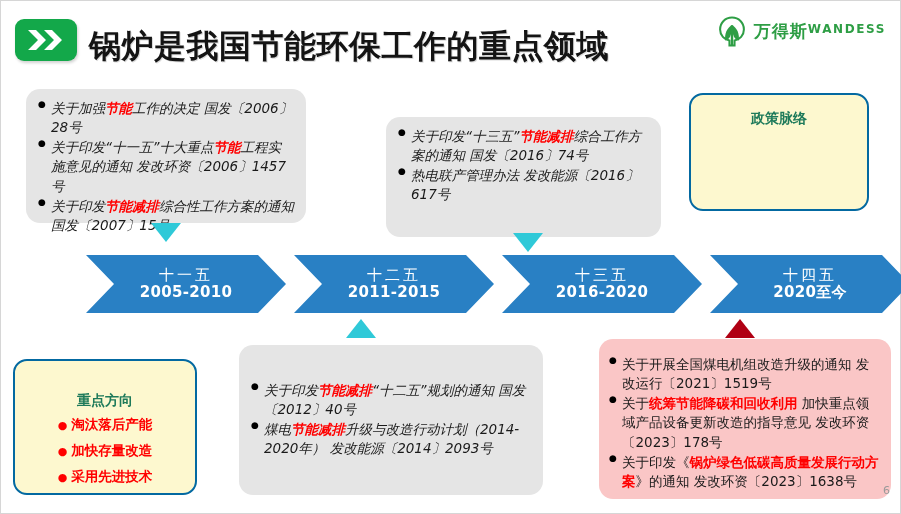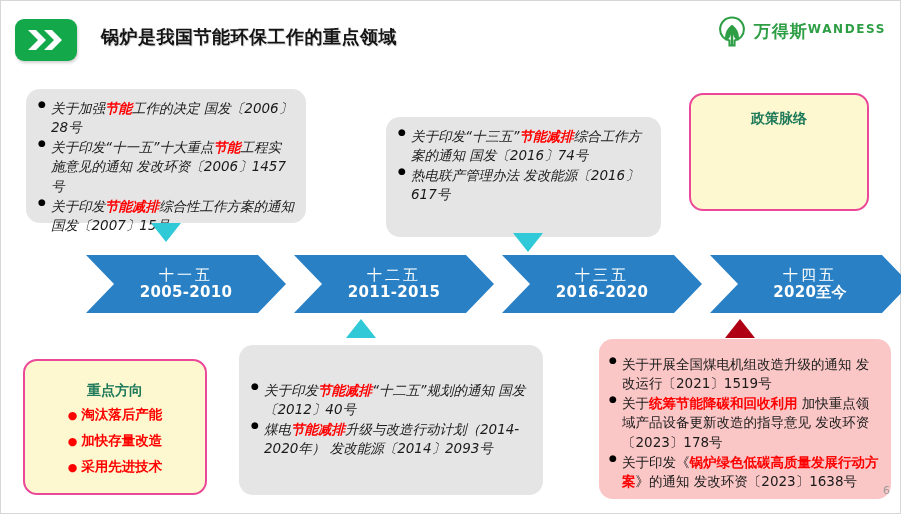--- a/index.html
+++ b/index.html
@@ -21,25 +21,24 @@
     position: absolute; left: 14px; top: 18px;
     width: 62px; height: 42px;
     background: #13a84a;
     border-radius: 9px;
     display: flex; align-items: center; justify-content: center;
     box-shadow: 1px 2px 3px rgba(0,0,0,0.18);
   }
   #header-icon svg { display: block; }
   #page-title {
     position: absolute; left: 88px; top: 24px;
-    font-size: 18px; font-weight: bold; color: #141414;
+    font-size: 32px; font-weight: bold; color: #141414;
     letter-spacing: 0.5px;
     text-shadow: 1px 1px 0 rgba(150,150,150,0.35);
     white-space: nowrap;
-    margin-left: 12px;
   }
   #brand {
     position: absolute; right: 14px; top: 14px;
     display: flex; align-items: center; gap: 5px;
   }
   #brand-logo { width: 34px; height: 34px; display: block; }
   #brand-text { display: flex; flex-direction: row; line-height: 1.05; }
   #brand-cn { font-size: 17px; font-weight: bold; color: #2e9e45; letter-spacing: 1px; }
   #brand-en { font-size: 12px; font-weight: bold; color: #2e9e45; letter-spacing: 1.6px; }
 
@@ -64,21 +63,21 @@
   .box {
     position: absolute;
     border-radius: 14px;
     padding: 10px 12px;
     font-size: 13.5px;
     line-height: 1.42;
     color: #1a1a1a;
   }
   .box.cyan { background: #e5e5e5; font-style: italic; }
   .box.pink { background: #fac6c6; }
-  .box.yellow { background: #fdf8cf; border: 2px solid #ec4899; }
+  .box.yellow { background: #fdf8cf; border: 2px solid #0369a1; }
 
   ul.items { list-style: none; }
   ul.items > li {
     position: relative;
     padding-left: 13px;
     margin-bottom: 1px;
     text-indent: 0;
   }
   ul.items > li::before {
     content: "\25CF";
@@ -92,21 +91,21 @@
     text-align: center; color: #1e7a5a; font-weight: bold;
     font-size: 14px; margin-bottom: 4px;
   }
   .yellow ul.items > li::before { color: #ff0000; font-size: 11px; top: -2px; }
   .yellow .ytext { color: #ff0000; font-weight: bold; }
 
   
   #box-11-5  { left: 25px;  top: 88px;  width: 280px; height: 134px; }
   #box-13-5  { left: 385px; top: 116px; width: 275px; height: 120px; }
   #box-policy{ left: 688px; top: 92px;  width: 180px; height: 118px; padding: 14px 10px; }
-  #box-focus { left: 22px;  top: 358px; width: 184px; height: 136px; padding: 20px 8px; }
+  #box-focus { left: 12px;  top: 358px; width: 184px; height: 136px; padding: 30px 8px; }
   #box-12-5  { left: 238px; top: 344px; width: 304px; height: 150px; padding: 36px 12px 10px; }
   #box-14-5  { left: 598px; top: 338px; width: 292px; height: 160px; padding: 16px 10px; }
 
   .yellow ul.items > li { margin-bottom: 7px; text-align: center; padding-left: 0; }
   #box-focus ul.items > li { display: block; }
   #box-focus ul.items > li::before { position: static; margin-right: 4px; }
   #box-policy ul.items > li { text-align: left; padding-left: 12px; margin-bottom: 0; line-height: 1.5; }
   #box-policy ul.items > li::before { position: absolute; left: 0; top: 0px; }
   #box-policy .dark { color: #111; font-weight: bold; }
 

